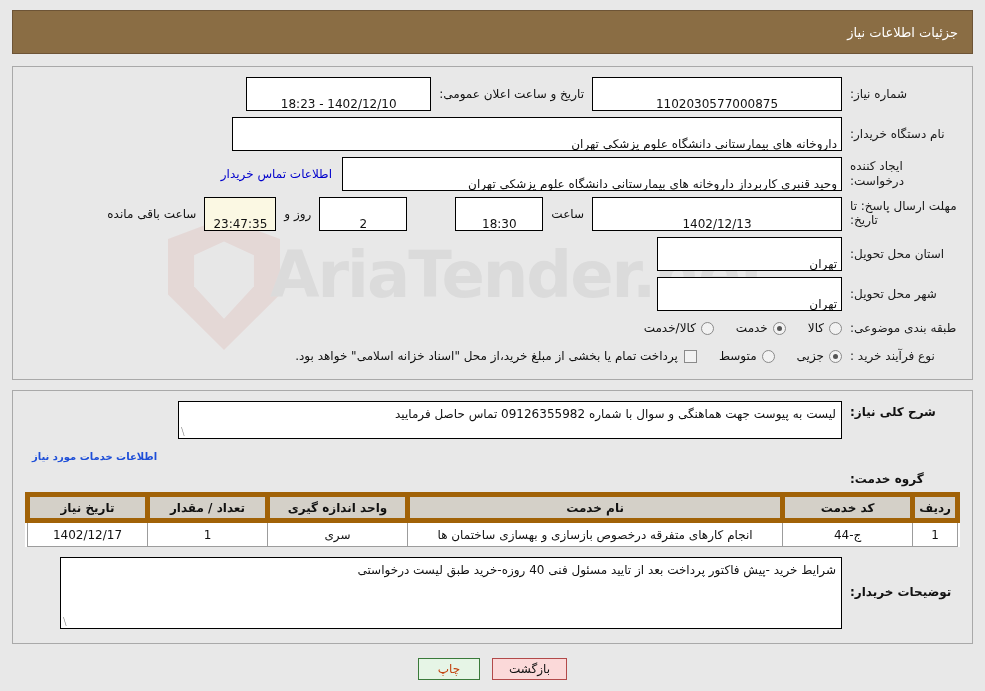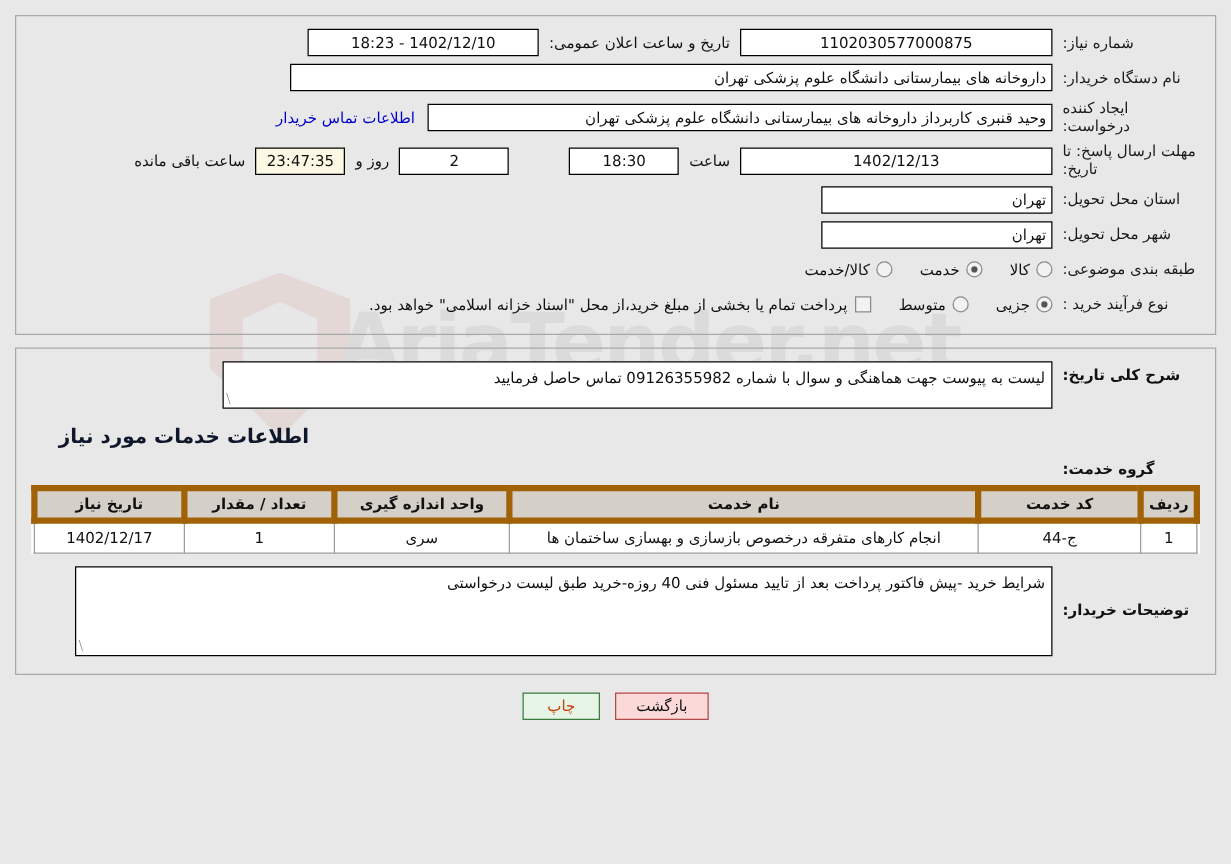--- a/index.html
+++ b/index.html
@@ -111,21 +111,21 @@
     color: #1a1a1a;
     line-height: 1.25;
   }
   .lbl.two-line { line-height: 1.15; }
 
   .fld {
     border: 1px solid #000;
     background: #fff;
     height: 22px;
     line-height: 20px;
-    padding: 0 4px;
+    padding: 16px 4px;
     font-size: 12px;
     text-align: center;
     color: #111;
     overflow: hidden;
     white-space: nowrap;
   }
   .fld.ltr { direction: ltr; }
   .fld.start { text-align: right; }
   .fld.cream { background: #fbf8e3; }
 
@@ -210,26 +210,26 @@
     bottom: 1px;
     width: 10px;
     height: 10px;
     color: #777;
     font-size: 10px;
     line-height: 10px;
     transform: scaleX(-1);
   }
 
   .section-head {
-    font-size: 16px;
+    font-size: 10px;
     font-weight: bold;
-    margin: 12px 0 10px 16px;
+    margin: 12px 0 10px 1px;
     padding-left: 6px;
     text-align: left;
-    color: #0f172a;
+    color: #1d4ed8;
   }
 
   .svc-row { display: flex; align-items: center; margin-bottom: 6px; }
   .svc-lbl {
     width: 118px;
     flex: 0 0 118px;
     text-align: left;
     padding-left: 8px;
     font-size: 12px;
     font-weight: bold;
@@ -285,20 +285,23 @@
 
 <div class="watermark">
   <div class="wm-inner">
     <div class="wm-shield"></div>
     <div class="wm-text">AriaTender.net</div>
   </div>
 </div>
 
 <div class="page">
 
+  <div class="title-bar">
+    <span class="title-text">جزئیات اطلاعات نیاز</span>
+  </div>
 
   <div class="panel">
 
     <div class="row">
       <div class="lbl">شماره نیاز:</div>
       <div class="fld ltr" style="width:250px;">1102030577000875</div>
       <div class="inline-lbl">تاریخ و ساعت اعلان عمومی:</div>
       <div class="fld ltr" style="width:185px;">18:23 - 1402/12/10</div>
     </div>
 
@@ -367,21 +370,21 @@
       </div>
       <span class="checkbox"></span>
       <span class="note-text">پرداخت تمام یا بخشی از مبلغ خرید،از محل "اسناد خزانه اسلامی" خواهد بود.</span>
     </div>
 
   </div>
 
   <div class="panel" style="margin-top:10px;">
 
     <div class="ta-row">
-      <div class="ta-lbl">شرح کلی تاریخ:</div>
+      <div class="ta-lbl">شرح کلی نیاز:</div>
       <div class="ta" style="width:664px;height:38px;">لیست به پیوست جهت هماهنگی و سوال با شماره 09126355982 تماس حاصل فرمایید<span class="grip">⧹</span></div>
     </div>
 
     <div class="section-head">اطلاعات خدمات مورد نیاز</div>
 
     <div class="svc-row">
       <div class="svc-lbl">گروه خدمت:</div>
     </div>
 
     <table class="items">

